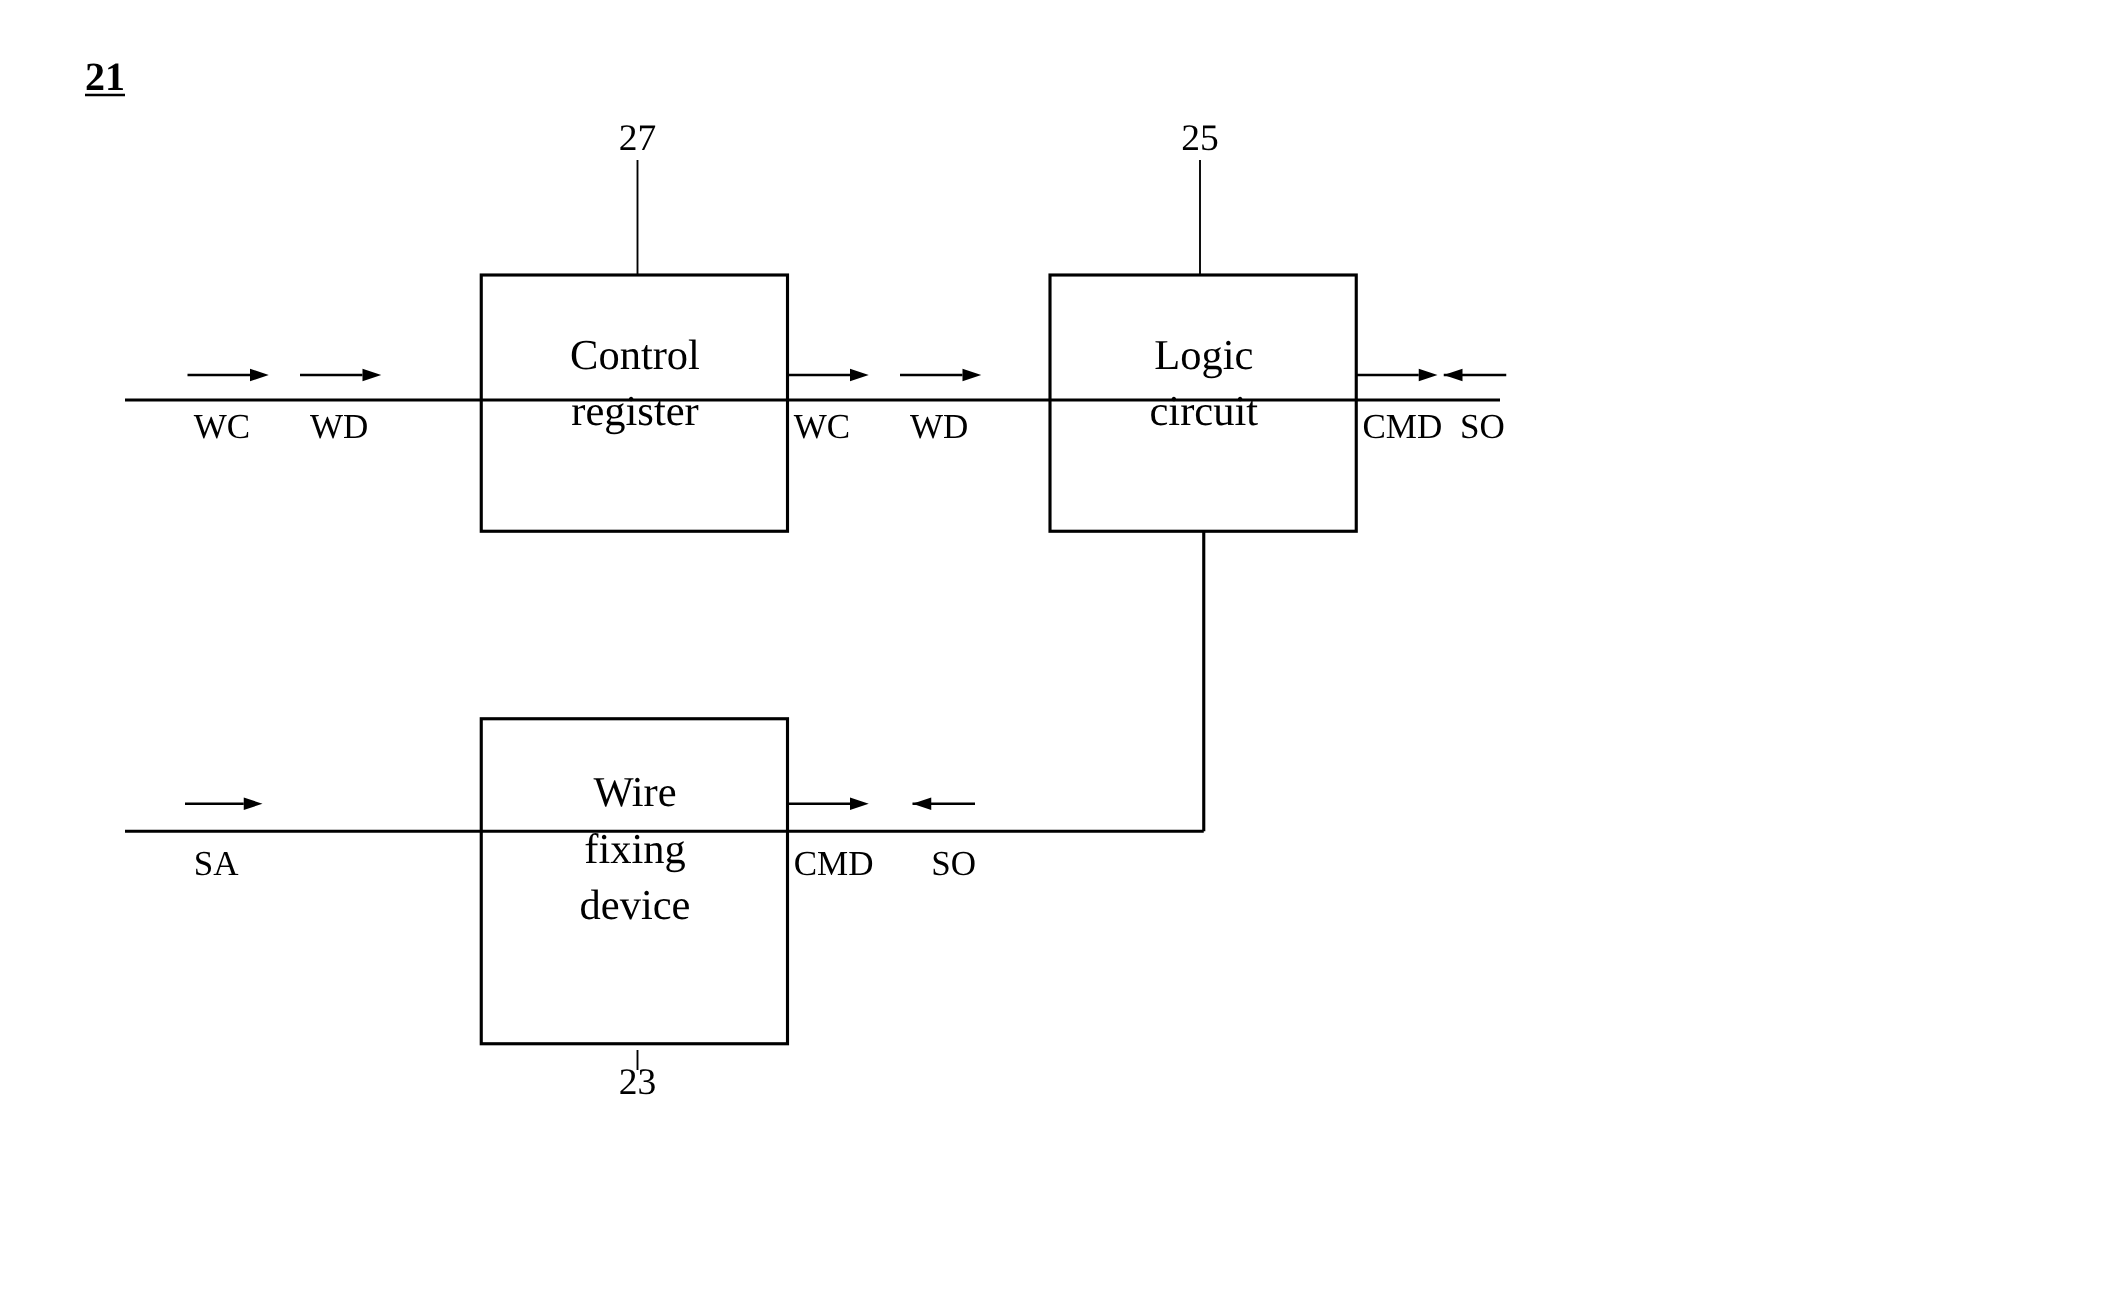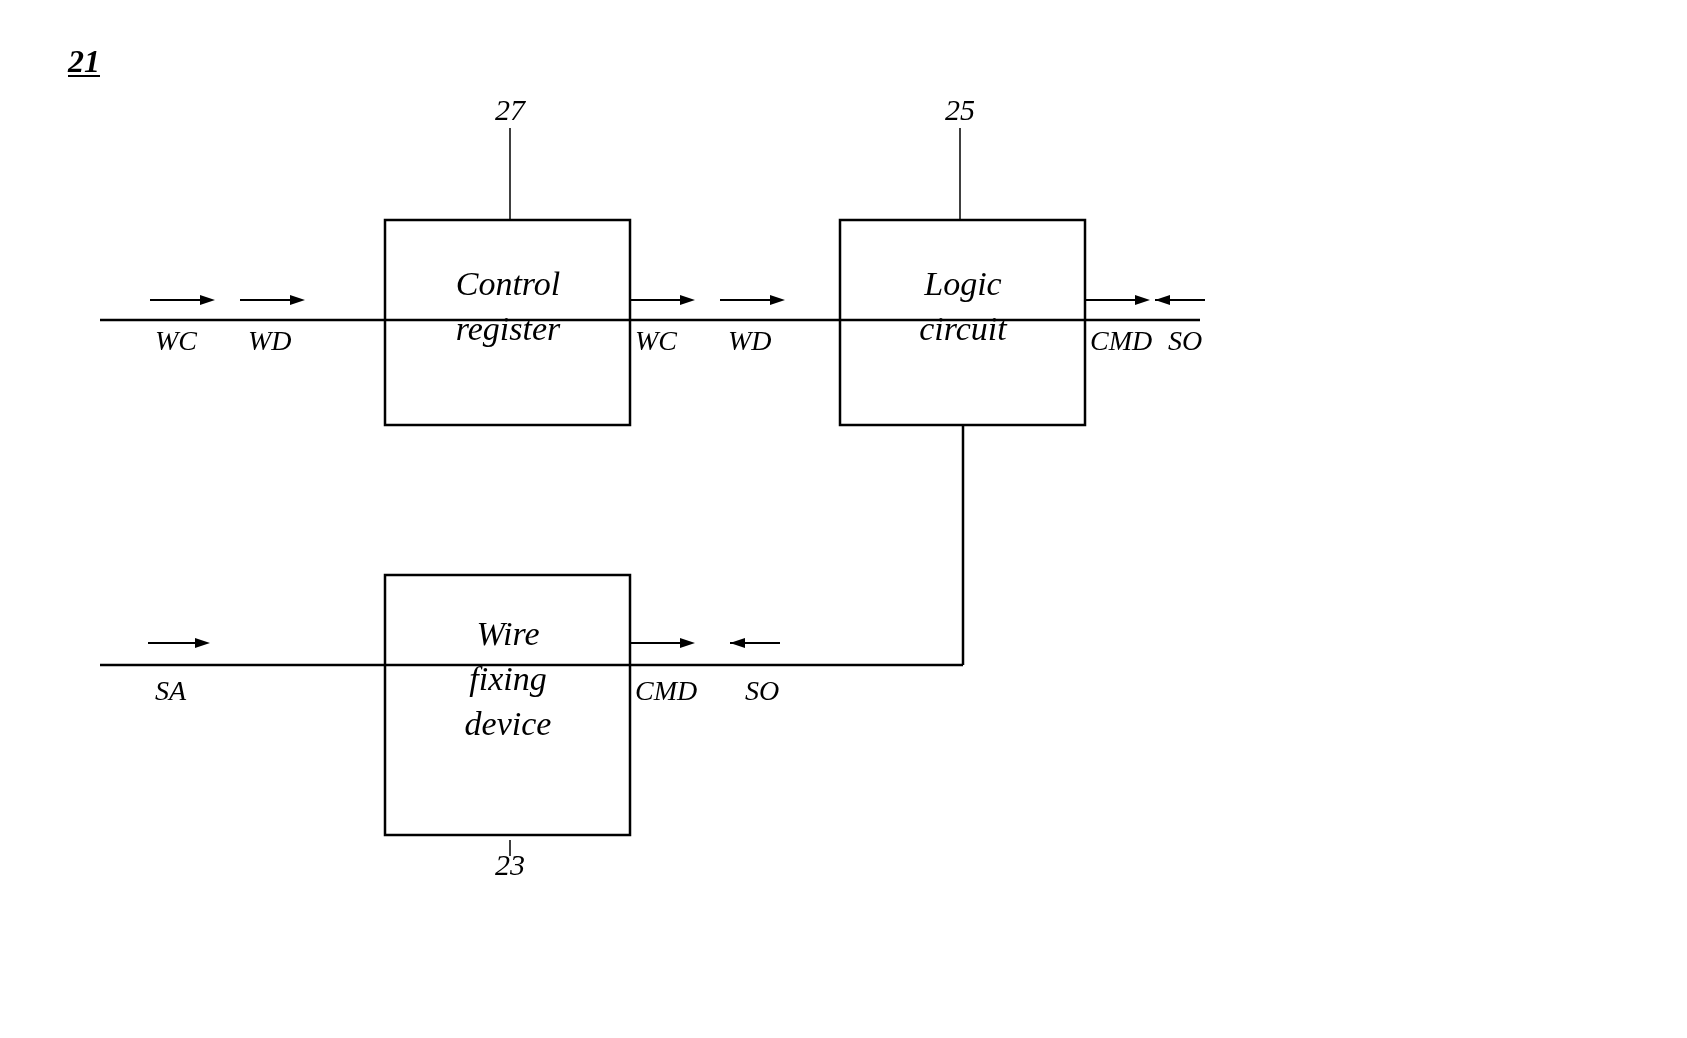--- a/index.html
+++ b/index.html
@@ -10,21 +10,20 @@
       font-family: 'Times New Roman', Times, serif;
       overflow: hidden;
       position: relative;
     }
 
     #diagram-container {
       position: absolute;
       top: 0; left: 0;
       width: 1687px;
       height: 824px;
-      font-style: italic;
     }
 
     svg {
       width: 1687px;
       height: 1038px;
     }
 
     .label-text {
       font-family: 'Times New Roman', Times, serif;
       font-size: 28px;

